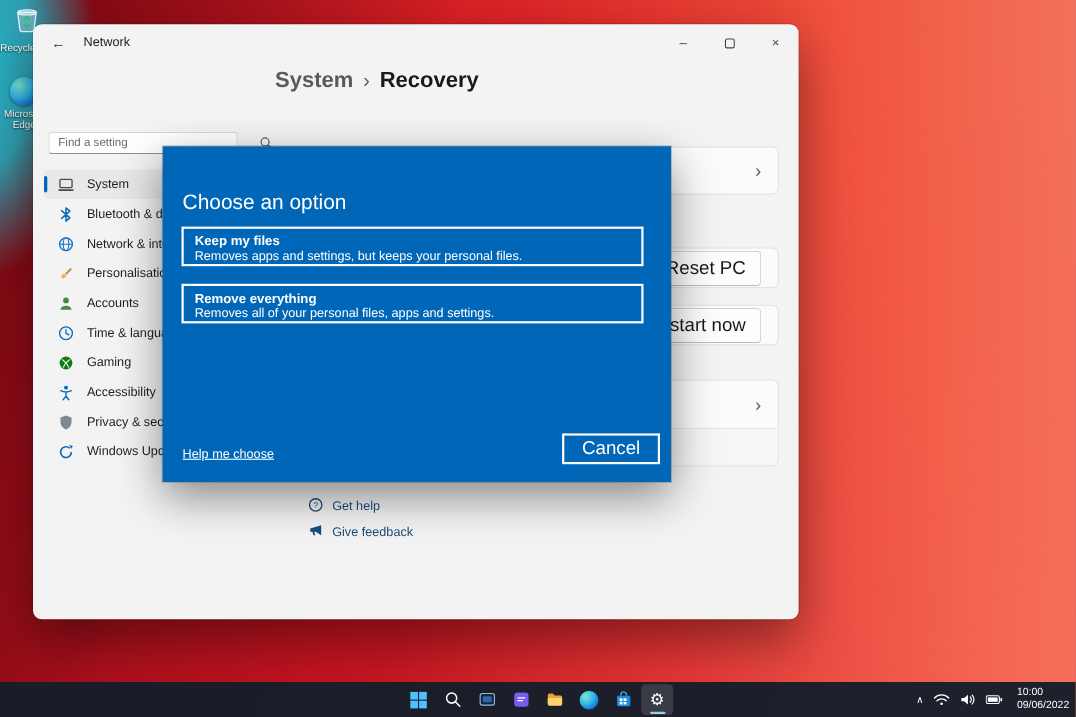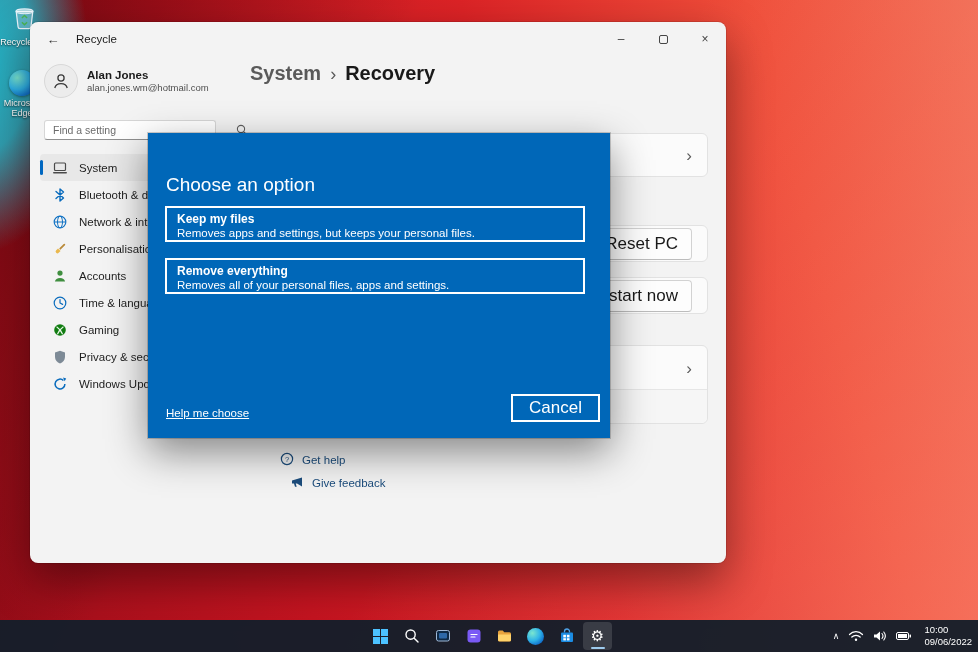--- a/index.html
+++ b/index.html
@@ -116,47 +116,35 @@
     <span class="edge-ball" style="display:block;"></span>
     <div class="dlabel">Microsoft Edge</div>
   </div>
 
   <div class="win">
 
     <div class="titlebar">
       <div class="back-btn">
         <span>←</span>
       </div>
-      <span class="win-title">Recycle</span>
+      <span class="win-title">Network</span>
       <div class="caption-btns">
         <div class="cap">
             <span>–</span>
           </div>
         <div class="cap">
             <span class="max-box"></span>
           </div>
         <div class="cap close">
             <span>×</span>
           </div>
       </div>
     </div>
 
     <div class="sidebar">
-      <div class="profile">
-        <div class="avatar">
-          <svg width="20" height="20" viewBox="0 0 20 20">
-            <circle cx="10" cy="7" r="3.1" fill="none" stroke="#3a3a3a" stroke-width="1.3"></circle>
-            <path d="M3.8 17 a6.3 5.4 0 0 1 12.4 0" fill="none" stroke="#3a3a3a" stroke-width="1.3"></path>
-          </svg>
-        </div>
-        <div>
-          <div class="p-name">Alan Jones</div>
-          <div class="p-email">alan.jones.wm@hotmail.com</div>
-        </div>
-      </div>
 
       <div class="searchbox">
         <input type="text" placeholder="Find a setting" style="">
         <span class="sicon">
           <svg width="12" height="12" viewBox="0 0 12 12">
             <circle cx="5" cy="5" r="3.6" fill="none" stroke="#5f5f5f" stroke-width="1.1"></circle>
             <path d="M7.8 7.8 L11 11" stroke="#5f5f5f" stroke-width="1.1" stroke-linecap="round"></path>
           </svg>
         </span>
       </div>
@@ -220,20 +208,29 @@
           <span class="nav-label">Time &amp; language</span>
         </div>
         <div class="nav-item">
           <span class="nico">
             <svg width="16" height="16" viewBox="0 0 16 16">
                 <circle cx="8" cy="8" r="5.8" fill="#107c10"></circle>
                 <path d="M4.6 4.8 c2 1.4 4.8 4.4 6 7.4 M11.4 4.8 c-2 1.4 -4.8 4.4 -6 7.4" stroke="#e8f5e8" stroke-width="1.1" fill="none"></path>
               </svg>
           </span>
           <span class="nav-label">Gaming</span>
+        </div>
+        <div class="nav-item">
+          <span class="nico">
+            <svg width="16" height="16" viewBox="0 0 16 16">
+                <circle cx="8" cy="3.4" r="1.8" fill="#0a6cbd"></circle>
+                <path d="M3.2 6.2 a11 11 0 0 0 9.6 0 M8 7.6 v3.6 M8 11.2 l-2.6 3.2 M8 11.2 l2.6 3.2" stroke="#0a6cbd" stroke-width="1.3" fill="none" stroke-linecap="round"></path>
+              </svg>
+          </span>
+          <span class="nav-label">Accessibility</span>
         </div>
         <div class="nav-item">
           <span class="nico">
             <svg width="16" height="16" viewBox="0 0 16 16">
                 <path d="M8 1.8 l5 1.8 v4.3 c0 3.2 -2.2 5.4 -5 6.5 c-2.8 -1.1 -5 -3.3 -5 -6.5 V3.6 z" fill="#7d8a96"></path>
               </svg>
           </span>
           <span class="nav-label">Privacy &amp; security</span>
         </div>
         <div class="nav-item">
@@ -276,21 +273,21 @@
 
       <div class="help-link" style="top:396px; left:30px;">
         <span>
           <svg width="14" height="14" viewBox="0 0 14 14">
               <circle cx="7" cy="7" r="5.6" fill="none" stroke="#1b4c7c" stroke-width="1.2"></circle>
               <text x="7" y="9.7" font-size="7.5" text-anchor="middle" fill="#1b4c7c" font-family="Liberation Sans, sans-serif">?</text>
             </svg>
         </span>
         <span>Get help</span>
       </div>
-      <div class="help-link" style="top:419px; left:40px;">
+      <div class="help-link" style="top:419px; left:30px;">
         <span>
           <svg width="14" height="14" viewBox="0 0 14 14">
               <path d="M2 5.5 v3 h2 l1 3.2 h1.7 l-1 -3.2 H7 l5 3 V2.5 z" fill="#1b4c7c"></path>
             </svg>
         </span>
         <span>Give feedback</span>
       </div>
     </div>
   </div>
 

